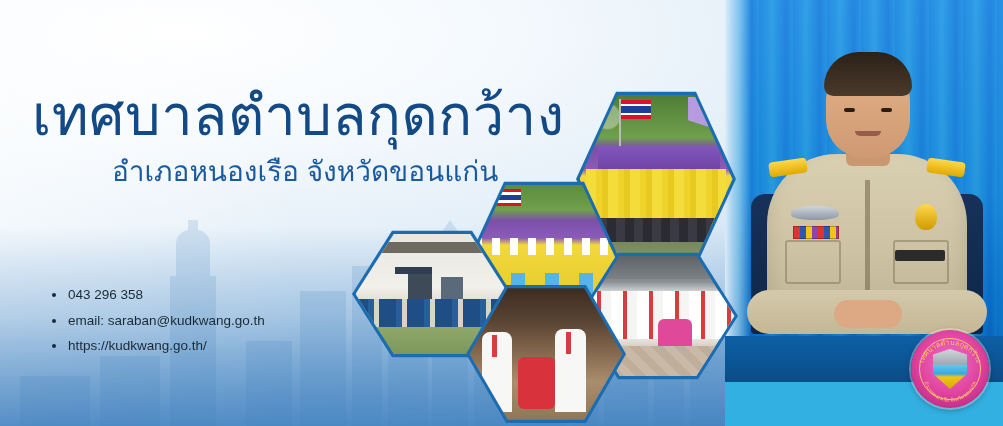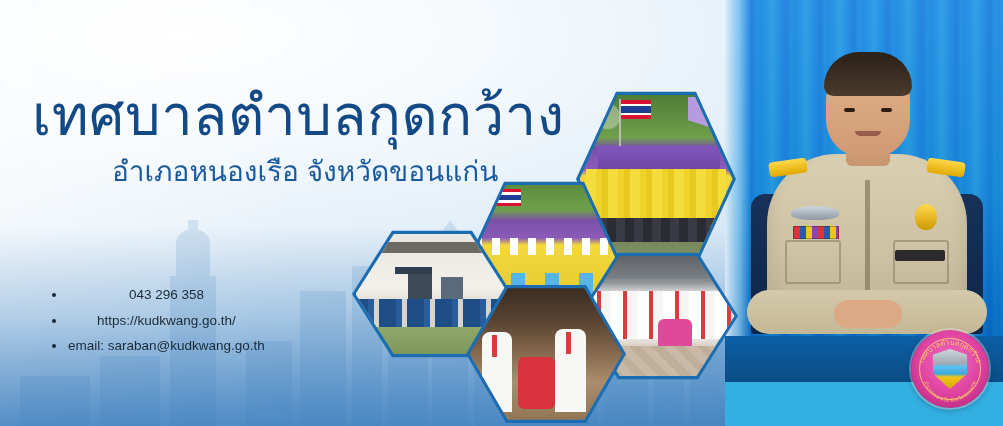--- a/index.html
+++ b/index.html
@@ -230,21 +230,21 @@
     white-space:nowrap;
   }
   .subtitle{
     position:absolute;left:112px;top:158px;
     font-size:28px;line-height:1;font-weight:400;
     color:#1a5a9e;
     white-space:nowrap;
   }
   .contact{
     position:absolute;left:52px;top:288px;
-    list-style:none;margin:0;padding:0;text-align:center;
+    list-style:none;margin:0;padding:0;
   }
   .contact li{
     position:relative;
     padding-left:16px;
     font-size:13.5px;line-height:1;
     color:#1b2a36;
     margin-bottom:12px;
     white-space:nowrap;
   }
   .contact li:before{
@@ -395,22 +395,22 @@
     </div>
 
   </div>
 
   <div class="title">เทศบาลตำบลกุดกว้าง</div>
 
   <div class="subtitle">อำเภอหนองเรือ จังหวัดขอนแก่น</div>
 
   <ul class="contact">
     <li>043 296 358</li>
+    <li>email: saraban@kudkwang.go.th</li>
     <li>https://kudkwang.go.th/</li>
-    <li>email: saraban@kudkwang.go.th</li>
   </ul>
 
   <div class="seal">
     <div class="ring"></div>
     <svg viewBox="0 0 100 100">
       <defs>
         <path id="arcTop" d="M 13,56 A 37,37 0 0 1 87,56"></path>
         <path id="arcBottom" d="M 16,58 A 34,34 0 0 0 84,58"></path>
       </defs>
       <text font-size="9.5" fill="#f6cf5e" font-family="'Liberation Sans',sans-serif">

